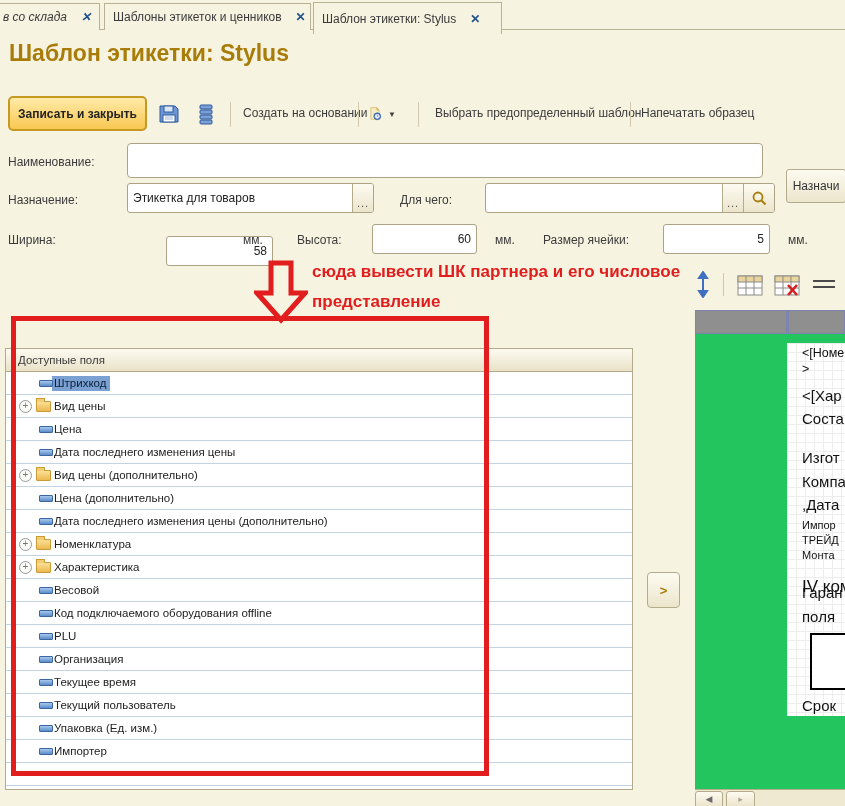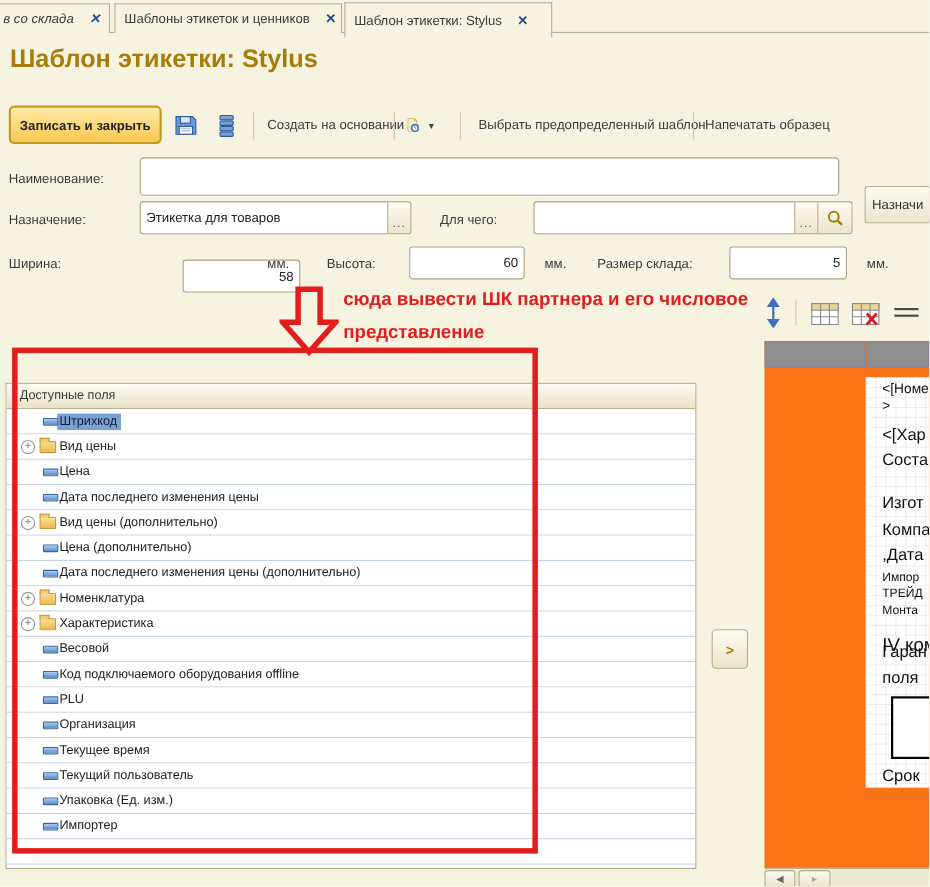--- a/index.html
+++ b/index.html
@@ -64,21 +64,21 @@
   .row.field .fieldic { display:block; }
   .rowlabel { font-size:11.5px; color:#222; margin-left:48px; white-space:nowrap; }
   .row.selected .rowlabel { background:#7aa1d2; color:#0d1d38; padding:1px 4px 2px 2px; margin-left:46px; }
   .spacer-row { height:23px; border-bottom:1px solid #c3d3e2; background:#fff; }
 
   
   .transfer-btn { position:absolute; left:647px; top:572px; width:33px; height:36px; border-radius:4px;
                   font-weight:bold; color:#a87c08; font-size:13px; }
 
   
-  .preview { position:absolute; left:695px; top:310px; width:150px; height:479px; background:#f97316; overflow:hidden; }
+  .preview { position:absolute; left:695px; top:310px; width:150px; height:479px; background:#22c55e; overflow:hidden; }
   .pv-cell { position:absolute; top:0; height:24px; background:#8f8f8f; border:1px solid #7b84ae; }
   .pv-cell1 { left:0; width:92px; }
   .pv-cell2 { left:93px; width:57px; }
   .sheet { position:absolute; left:92px; top:33px; width:58px; height:373px; background-color:#fff;
            background-image:linear-gradient(#ededed 1px, transparent 1px),linear-gradient(90deg,#ededed 1px, transparent 1px);
            background-size:9px 9px; overflow:hidden; }
   .pv-line { position:absolute; left:15px; color:#111; white-space:nowrap; font-family:"Liberation Sans",sans-serif; }
   .barcode-frame { position:absolute; left:23px; top:290px; width:40px; height:57px; border:2px solid #000; background:#fff; }
   .pv-scroll { position:absolute; left:695px; top:789px; width:150px; height:17px; background:#efe9d2; border-top:1px solid #b6ae8d; }
   .pv-scroll .sbtn { position:absolute; top:1px; height:16px; border-radius:3px 3px 0 0; font-size:9px; }
@@ -179,21 +179,21 @@
   <div class="lbl" style="left:8px; top:233px;">Ширина:</div>
   <div class="inp num" style="left:128px; top:236px; width:107px; height:30px;margin-left:38px;">
     <span>58</span>
   </div>
   <div class="lbl" style="left:243px; top:233px;">мм.</div>
   <div class="lbl" style="left:297px; top:233px;">Высота:</div>
   <div class="inp num" style="left:372px; top:224px; width:105px; height:30px;">
     <span>60</span>
   </div>
   <div class="lbl" style="left:495px; top:233px;">мм.</div>
-  <div class="lbl" style="left:543px; top:233px;">Размер склада:</div>
+  <div class="lbl" style="left:543px; top:233px;">Размер ячейки:</div>
   <div class="inp num" style="left:663px; top:224px; width:107px; height:30px;">
     <span>5</span>
   </div>
   <div class="lbl" style="left:788px; top:233px;">мм.</div>
 
   <svg class="red-arrow" width="54" height="64" viewBox="0 0 54 64">
     <path d="M17 3 L37 3 L37 33 L51 33 L27 60 L3 33 L17 33 Z" fill="#f7f3e1" stroke="#e11d1d" stroke-width="5"></path>
   </svg>
   <div class="red-note" style="left:312px; top:262px;">сюда вывести ШК партнера и его числовое</div>
   <div class="red-note" style="left:312px; top:292px;">представление</div>

